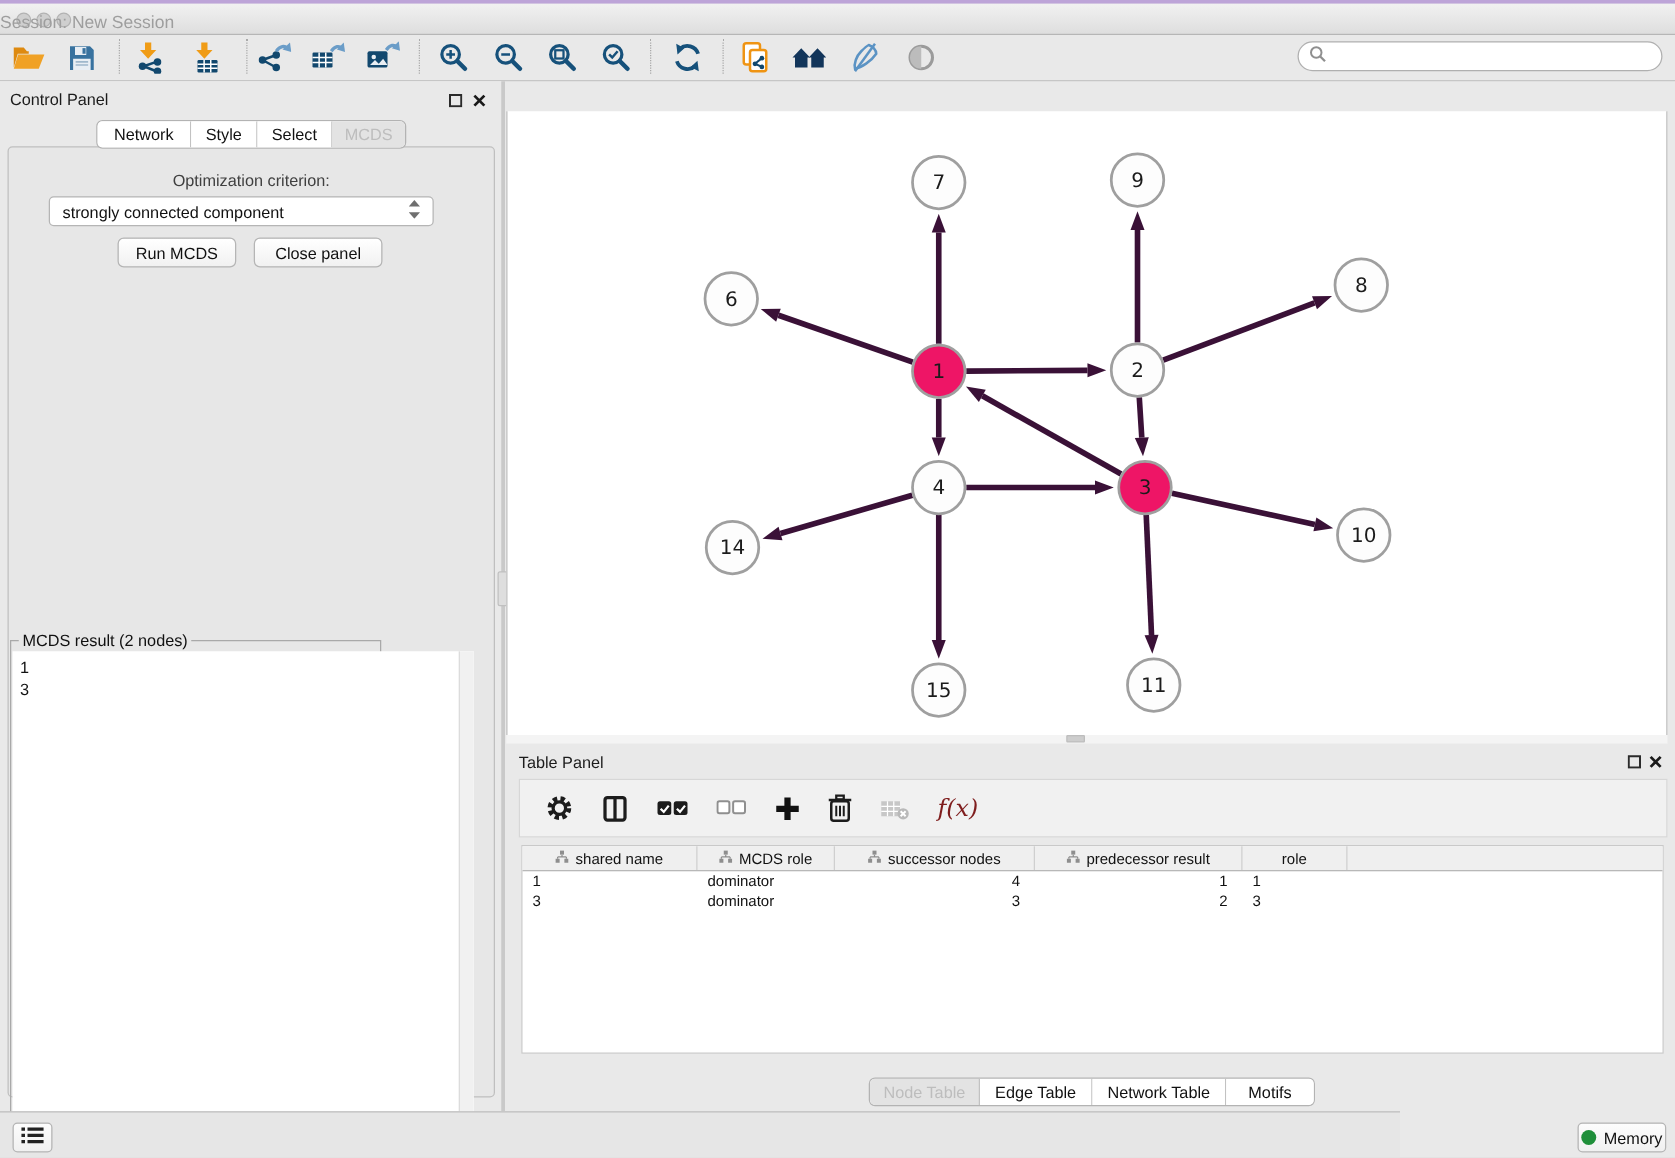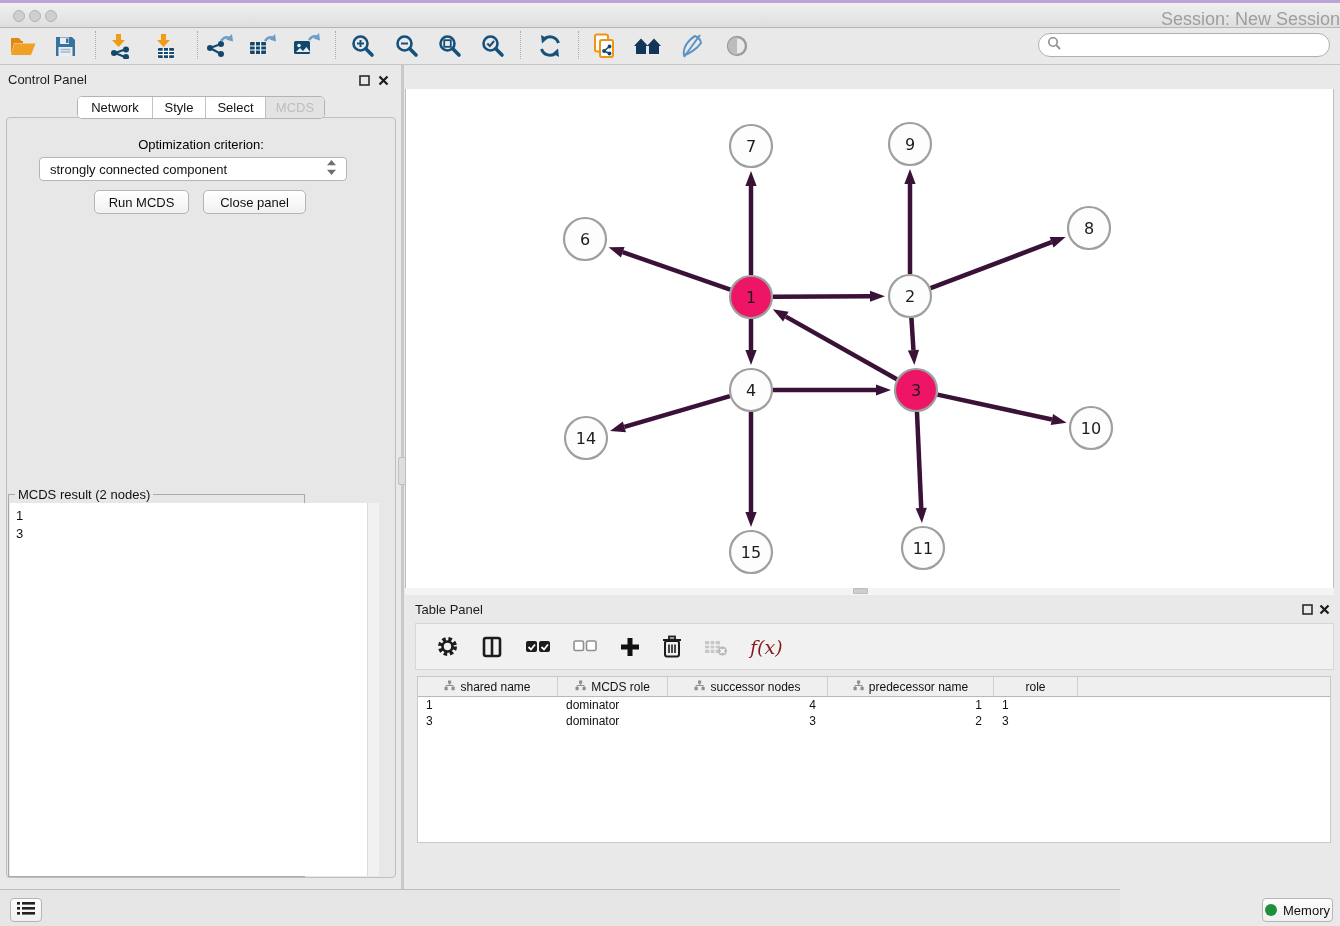--- a/index.html
+++ b/index.html
@@ -7,22 +7,22 @@
   body { font-family:"Liberation Sans", sans-serif; background:#d8d8d8; }
   .abs { position:absolute; }
   .app { position:relative; width:1340px; height:926px; background:#e9e9e9; overflow:hidden; }
 
   
   .top-strip { left:0; top:0; width:1340px; height:3px; background:#bda4d8; }
   .titlebar { left:0; top:3px; width:1340px; height:25px;
     background:linear-gradient(#f1f1f1,#dedede); border-bottom:1px solid #b6b6b6; }
   .traffic-grey { position:absolute; top:7px; width:12px; height:12px; border-radius:50%;
     background:#cfcfcf; border:1px solid #b2b2b2; }
-  .win-title { position:absolute; left:0; top:6px; width:100%; text-align:right;
-    font-size:18px; color:#9e9e9e;padding-left:48px; }
+  .win-title { position:absolute; left:0; top:6px; width:100%; text-align:left;
+    font-size:14px; color:#9e9e9e; }
 
   
   .toolbar { left:0; top:28px; width:1340px; height:37px; background:#e9e9e9;
     border-bottom:1px solid #c6c6c6; }
   .ticon { position:absolute; top:2px; width:34px; height:32px; display:flex;
     align-items:center; justify-content:center; cursor:default; }
   .tsep { position:absolute; top:3px; width:0; height:28px; border-left:1px dotted #a9a9a9; }
   .searchbox { position:absolute; left:1038px; top:5px; width:292px; height:24px;
     background:#fff; border:1px solid #b0b0b0; border-radius:12px;
     display:flex; align-items:center; padding-left:8px; }
@@ -34,29 +34,29 @@
     align-items:center; justify-content:center; }
   .cp-body { position:absolute; left:6px; top:52px; width:390px; height:761px;
     background:#e7e7e7; border:1px solid #bfbfbf; border-radius:4px; }
   .seg-strip { position:absolute; display:flex; border:1px solid #b3b3b3; border-radius:5px;
     overflow:hidden; background:#fff; height:23px; }
   .seg-tab { display:flex; align-items:center; justify-content:center; font-size:13px;
     color:#111; background:#fff; border-right:1px solid #c2c2c2; height:100%; }
   .seg-tab:last-child { border-right:none; }
   .seg-tab.active { background:#e3e3e3; color:#bdbdbd; }
   .opt-label { position:absolute; left:0; top:72px; width:100%; text-align:center;
-    font-size:13px; color:#000000; }
+    font-size:13px; color:#404040; }
   .combo { position:absolute; left:39px; top:92px; width:308px; height:24px; background:#fff;
     border:1px solid #b5b5b5; border-radius:4px; display:flex; align-items:center;
     padding:0 10px; font-size:13px; color:#111; }
   .combo .spin { margin-left:auto; }
   .cp-button { position:absolute; top:125px; height:24px; background:linear-gradient(#ffffff,#f1f1f1);
     border:1px solid #b5b5b5; border-radius:5px; font-size:13px; color:#111;
     font-family:"Liberation Sans",sans-serif; }
-  .groupbox { position:absolute; left:8px; top:429px; width:297px; height:383px;
+  .groupbox { position:absolute; left:8px; top:447px; width:297px; height:383px;
     border:1px solid #a9a9a9; }
   .group-legend { position:absolute; left:6px; top:-8px; background:#e7e7e7; padding:0 3px;
     font-size:13px; color:#111; }
   .result-area { position:absolute; left:1px; top:8px; width:369px; height:373px;
     background:#fff; overflow:hidden; }
   .result-scroll { position:absolute; right:0; top:0; width:12px; height:100%;
     background:#f1f1f1; border-left:1px solid #dcdcdc; }
   .result-line { font-size:13px; color:#111; padding:1px 0 1px 6px; line-height:16px; }
 
   
@@ -456,21 +456,21 @@
                 </svg></span>
               <span>successor nodes</span>
             </div>
             <div class="th" style="width: 166px;">
               <span><svg width="11" height="11">
                   <rect x="4" y="0.5" width="3.2" height="3.2" fill="#8e8e8e"></rect>
                   <rect x="0.5" y="7" width="3.2" height="3.2" fill="#8e8e8e"></rect>
                   <rect x="7.5" y="7" width="3.2" height="3.2" fill="#8e8e8e"></rect>
                   <path d="M5.6 3.7v1.8M2.1 7V5.5M9.1 7V5.5M2.1 5.5h7" stroke="#8e8e8e" stroke-width="1" fill="none"></path>
                 </svg></span>
-              <span>predecessor name</span>
+              <span>predecessor result</span>
             </div>
             <div class="th" style="width: 84px;">
               <span>role</span>
             </div>
           </div>
         <div>
             <div class="tr">
               <div class="td" style="width: 140px; text-align: left; padding: 0px 0px 0px 8px;">1</div>
               <div class="td" style="width: 110px; text-align: left; padding: 0px 0px 0px 8px;">dominator</div>
               <div class="td" style="width: 160px; text-align: right; padding: 0px 12px 0px 0px;">4</div>
@@ -480,20 +480,26 @@
             <div class="tr">
               <div class="td" style="width: 140px; text-align: left; padding: 0px 0px 0px 8px;">3</div>
               <div class="td" style="width: 110px; text-align: left; padding: 0px 0px 0px 8px;">dominator</div>
               <div class="td" style="width: 160px; text-align: right; padding: 0px 12px 0px 0px;">3</div>
               <div class="td" style="width: 166px; text-align: right; padding: 0px 12px 0px 0px;">2</div>
               <div class="td" style="width: 84px; text-align: left; padding: 0px 0px 0px 8px;">3</div>
             </div>
           </div>
       </div>
 
+      <div class="seg-strip tp-tabs-wrap">
+          <div class="seg-tab active" style="width: 88px;">Node Table</div>
+          <div class="seg-tab" style="width: 90px;">Edge Table</div>
+          <div class="seg-tab" style="width: 107px;">Network Table</div>
+          <div class="seg-tab" style="width: 70px;">Motifs</div>
+        </div>
     </div>
   </div>
 
   <div class="abs statusbar">
     <div class="sb-btn" style="left:10px; width:32px;">
       <span>
         <svg width="18" height="15">
             <g fill="#222">
               <rect x="0" y="1" width="3" height="2.6"></rect>
               <rect x="0" y="6" width="3" height="2.6"></rect>

